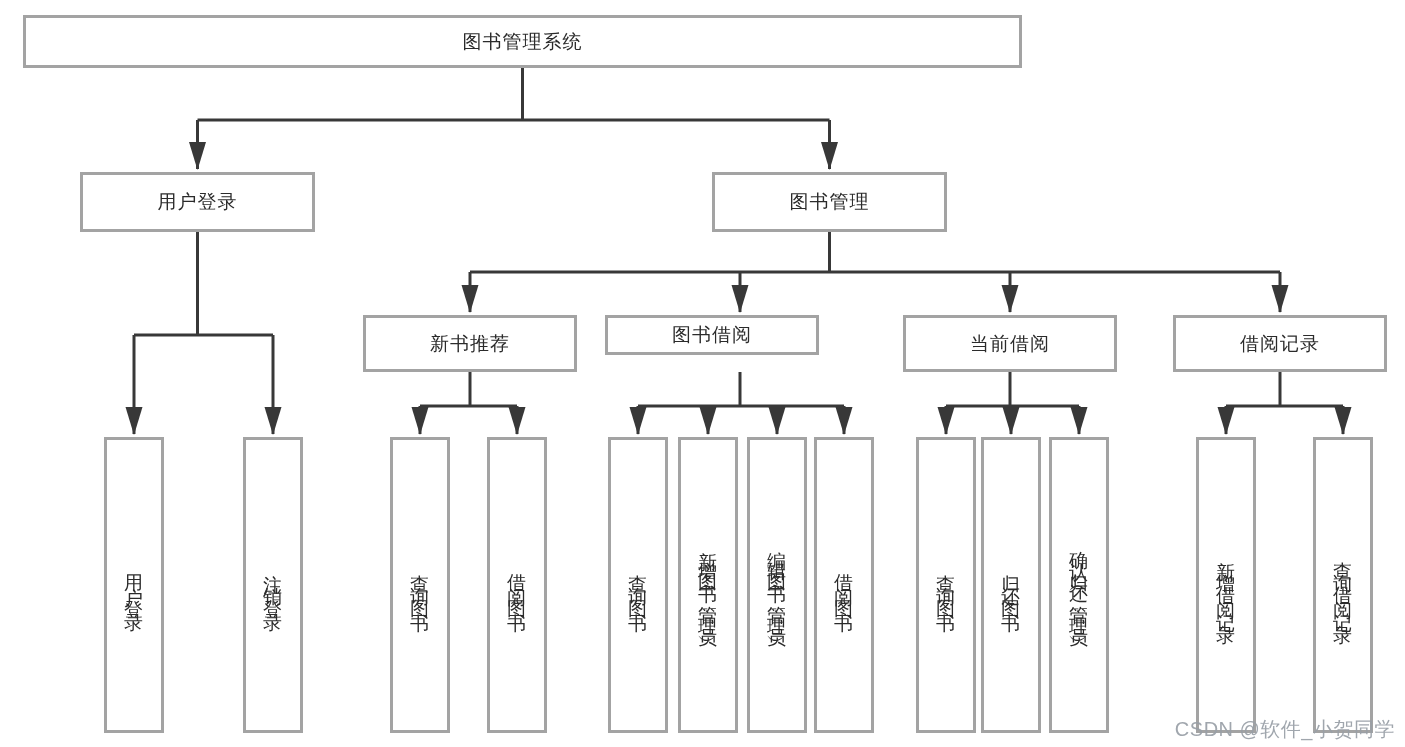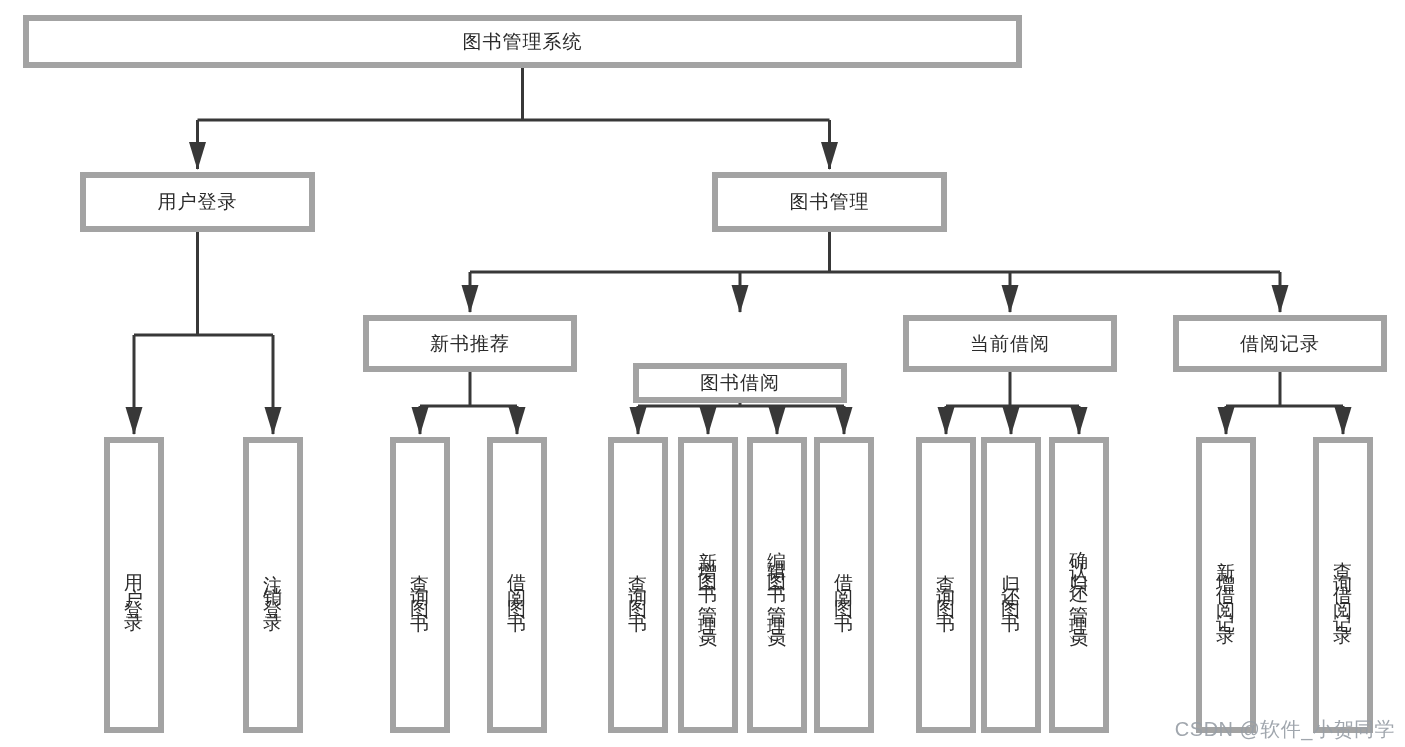--- a/index.html
+++ b/index.html
@@ -13,21 +13,21 @@
   }
   .wires {
     position: absolute;
     left: 0; top: 0;
     width: 1405px; height: 747px;
   }
   .box {
     position: absolute;
     box-sizing: border-box;
     background: #ffffff;
-    border: 6px solid #a3a3a3;
+    border: 3px solid #a3a3a3;
     display: flex;
     align-items: center;
     justify-content: center;
     color: #2b2b2b;
   }
   .h-label {
     font-size: 19px;
     letter-spacing: 1px;
     white-space: nowrap;
   }
@@ -114,21 +114,21 @@
   <div class="box" style="left:80px; top:172px; width:235px; height:60px;">
     <span class="h-label">用户登录</span>
   </div>
   <div class="box" style="left:712px; top:172px; width:235px; height:60px;">
     <span class="h-label">图书管理</span>
   </div>
 
   <div class="box" style="left:363px; top:315px; width:214px; height:57px;">
     <span class="h-label">新书推荐</span>
   </div>
-  <div class="box" style="left:633px; top:315px; width:214px; height:40px;margin-top:48px;">
+  <div class="box" style="left:605px; top:315px; width:214px; height:40px;">
     <span class="h-label">图书借阅</span>
   </div>
   <div class="box" style="left:1173px; top:315px; width:214px; height:57px;">
     <span class="h-label">借阅记录</span>
   </div>
   <div class="box" style="left:903px; top:315px; width:214px; height:57px;">
     <span class="h-label">当前借阅</span>
   </div>
 
   <div class="box" style="left:104px; top:437px; width:60px; height:296px;">

